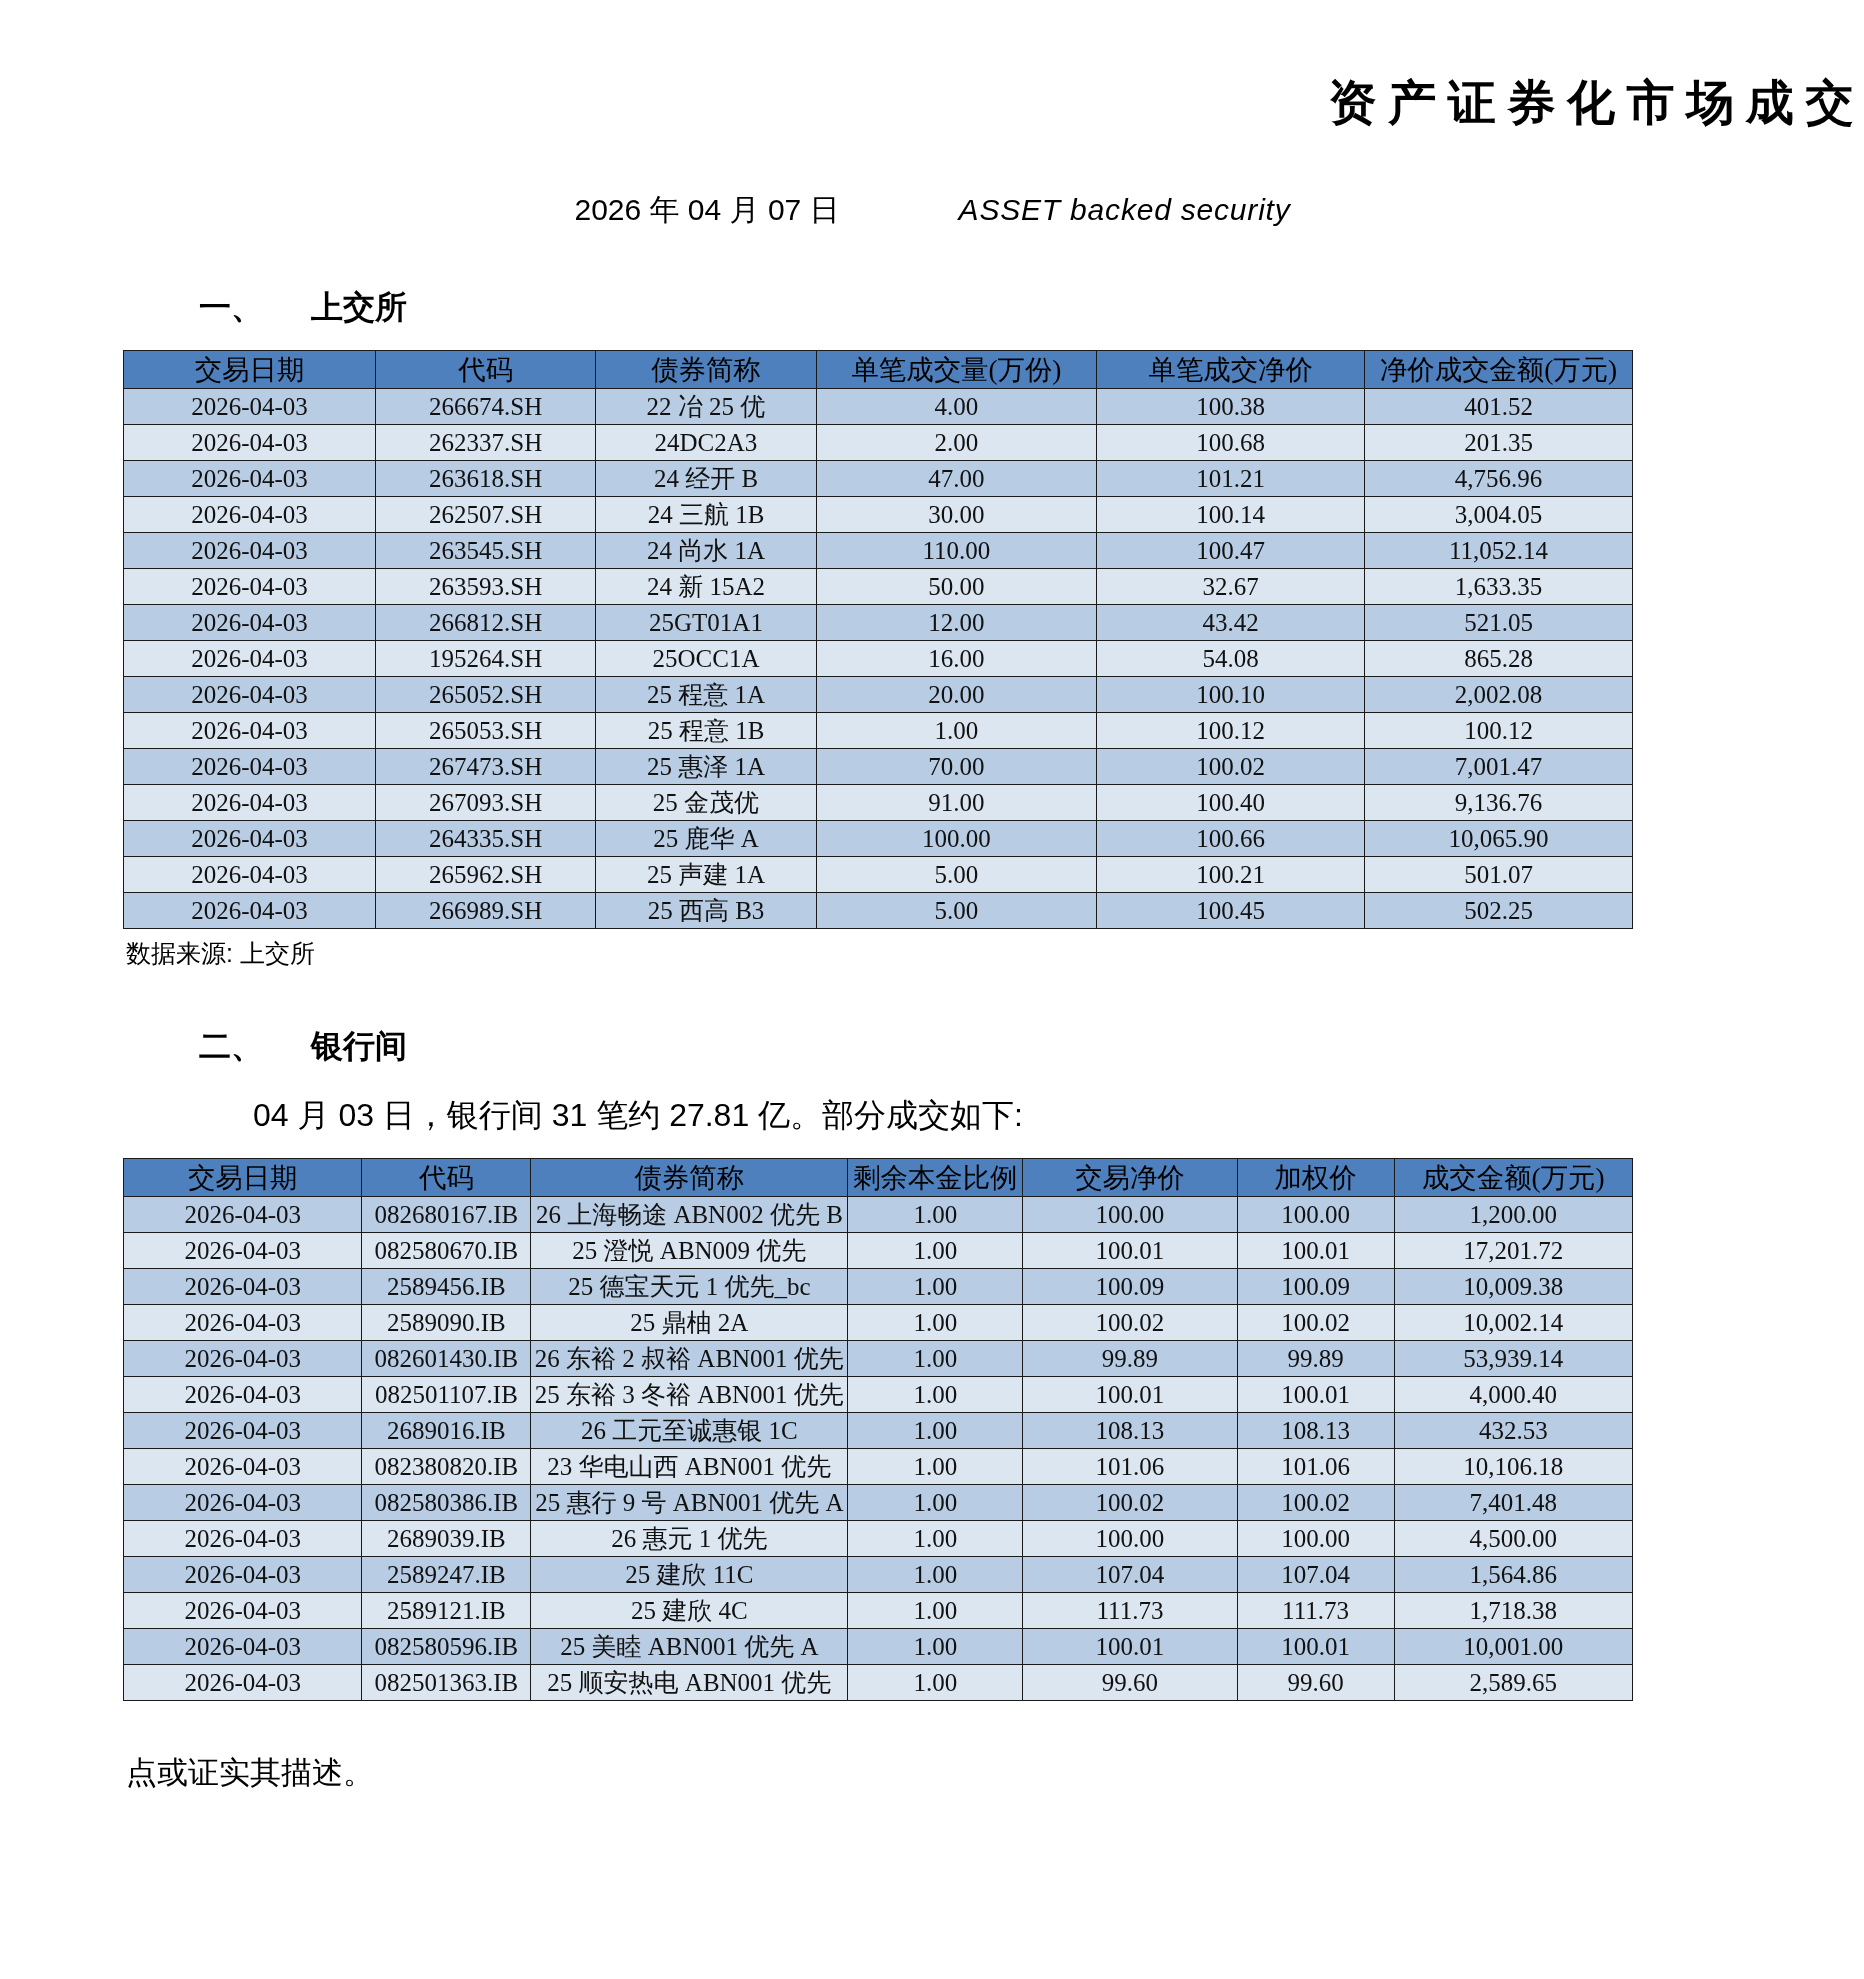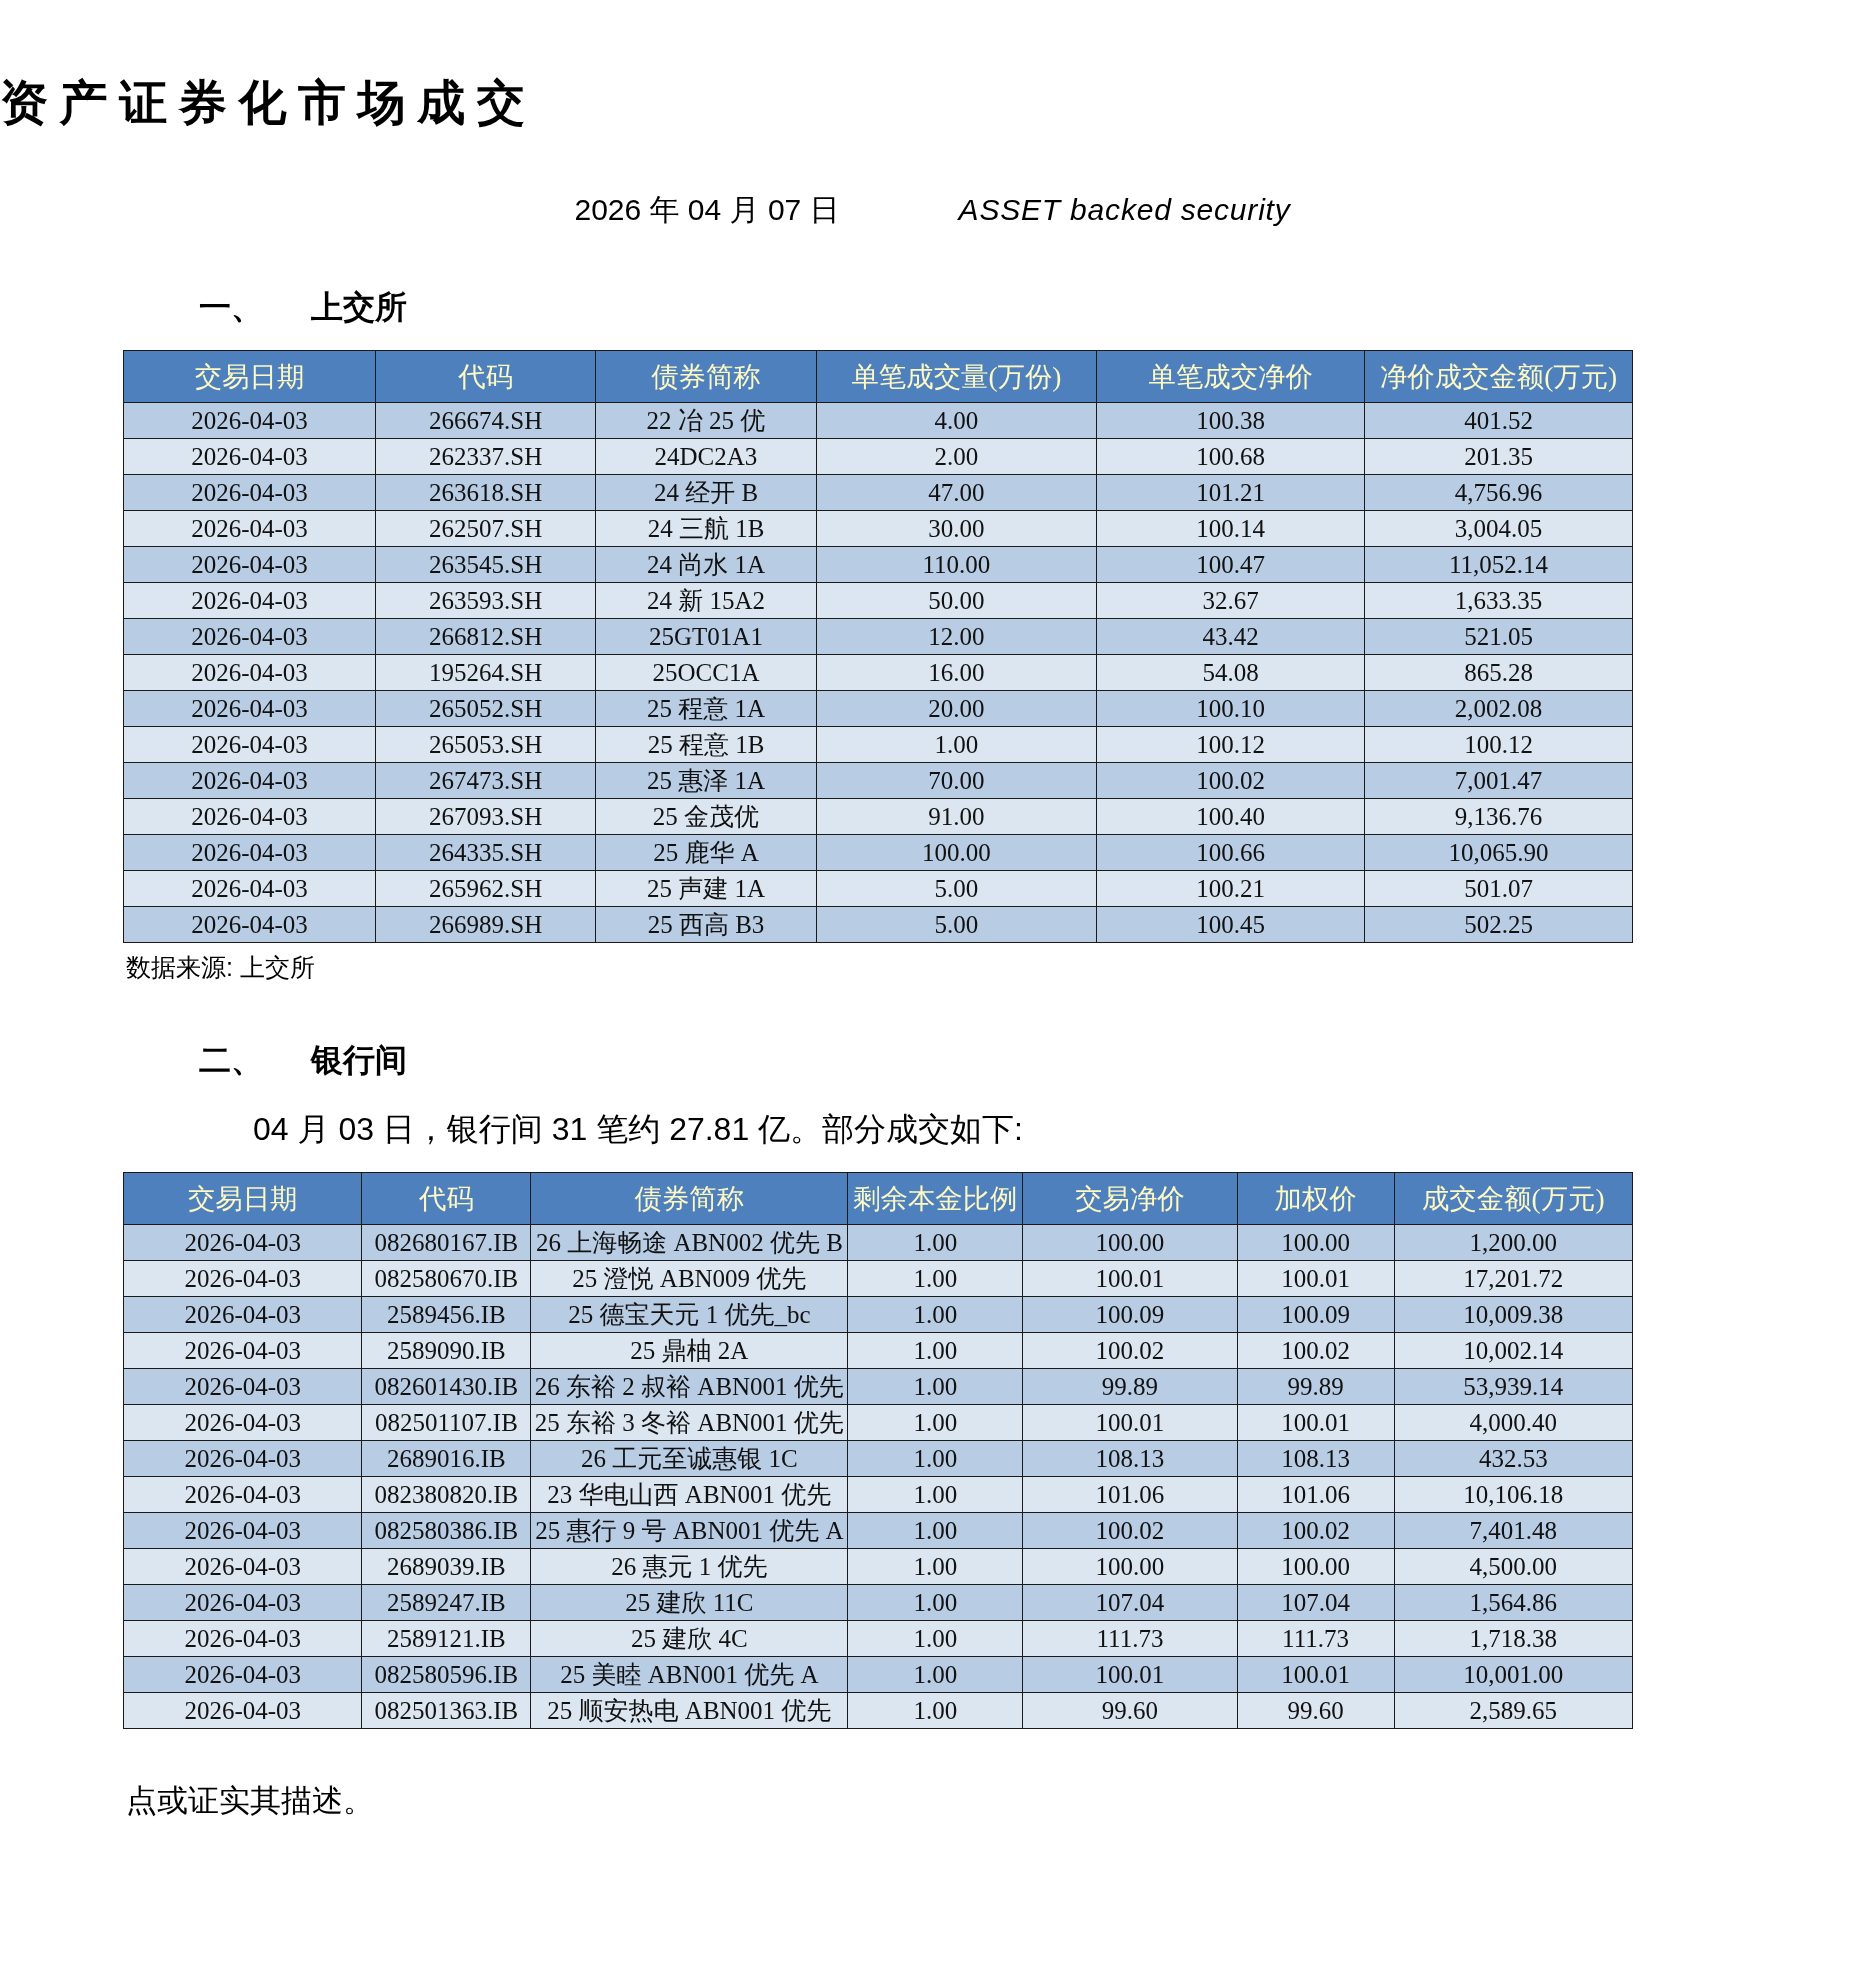--- a/index.html
+++ b/index.html
@@ -7,21 +7,21 @@
   .page {
     position:relative;
     width:1865px; height:1980px;
     background:#ffffff;
     font-family:"Liberation Sans", sans-serif;
     color:#000000;
     overflow:hidden;
   }
   .doc-title {
     margin-top:71px;
-    text-align:left;
+    text-align:right;
     font-size:48px;
     font-weight:bold;
     letter-spacing:11.6px;
     font-family:"Liberation Sans", sans-serif;
   }
   .dateline {
     margin-top:55px;
     display:flex;
     justify-content:center;
     align-items:baseline;
@@ -44,24 +44,24 @@
   table.data-table {
     margin-left:123px;
     margin-top:20px;
     width:1510px;
     border-collapse:collapse;
     table-layout:fixed;
     font-family:"Liberation Serif","DejaVu Serif",serif;
   }
   table.data-table th {
     background:#4E80BD;
-    color:#fef9c3;
+    color:#000000;
     font-weight:normal;
     font-size:27.4px;
-    height:52px;
+    height:38px;
     border:1.7px solid #1a1a1a;
     text-align:center;
     vertical-align:middle;
   }
   table.data-table td {
     font-size:25px;
     height:36px;
     border:1.7px solid #1a1a1a;
     text-align:center;
     vertical-align:middle;

